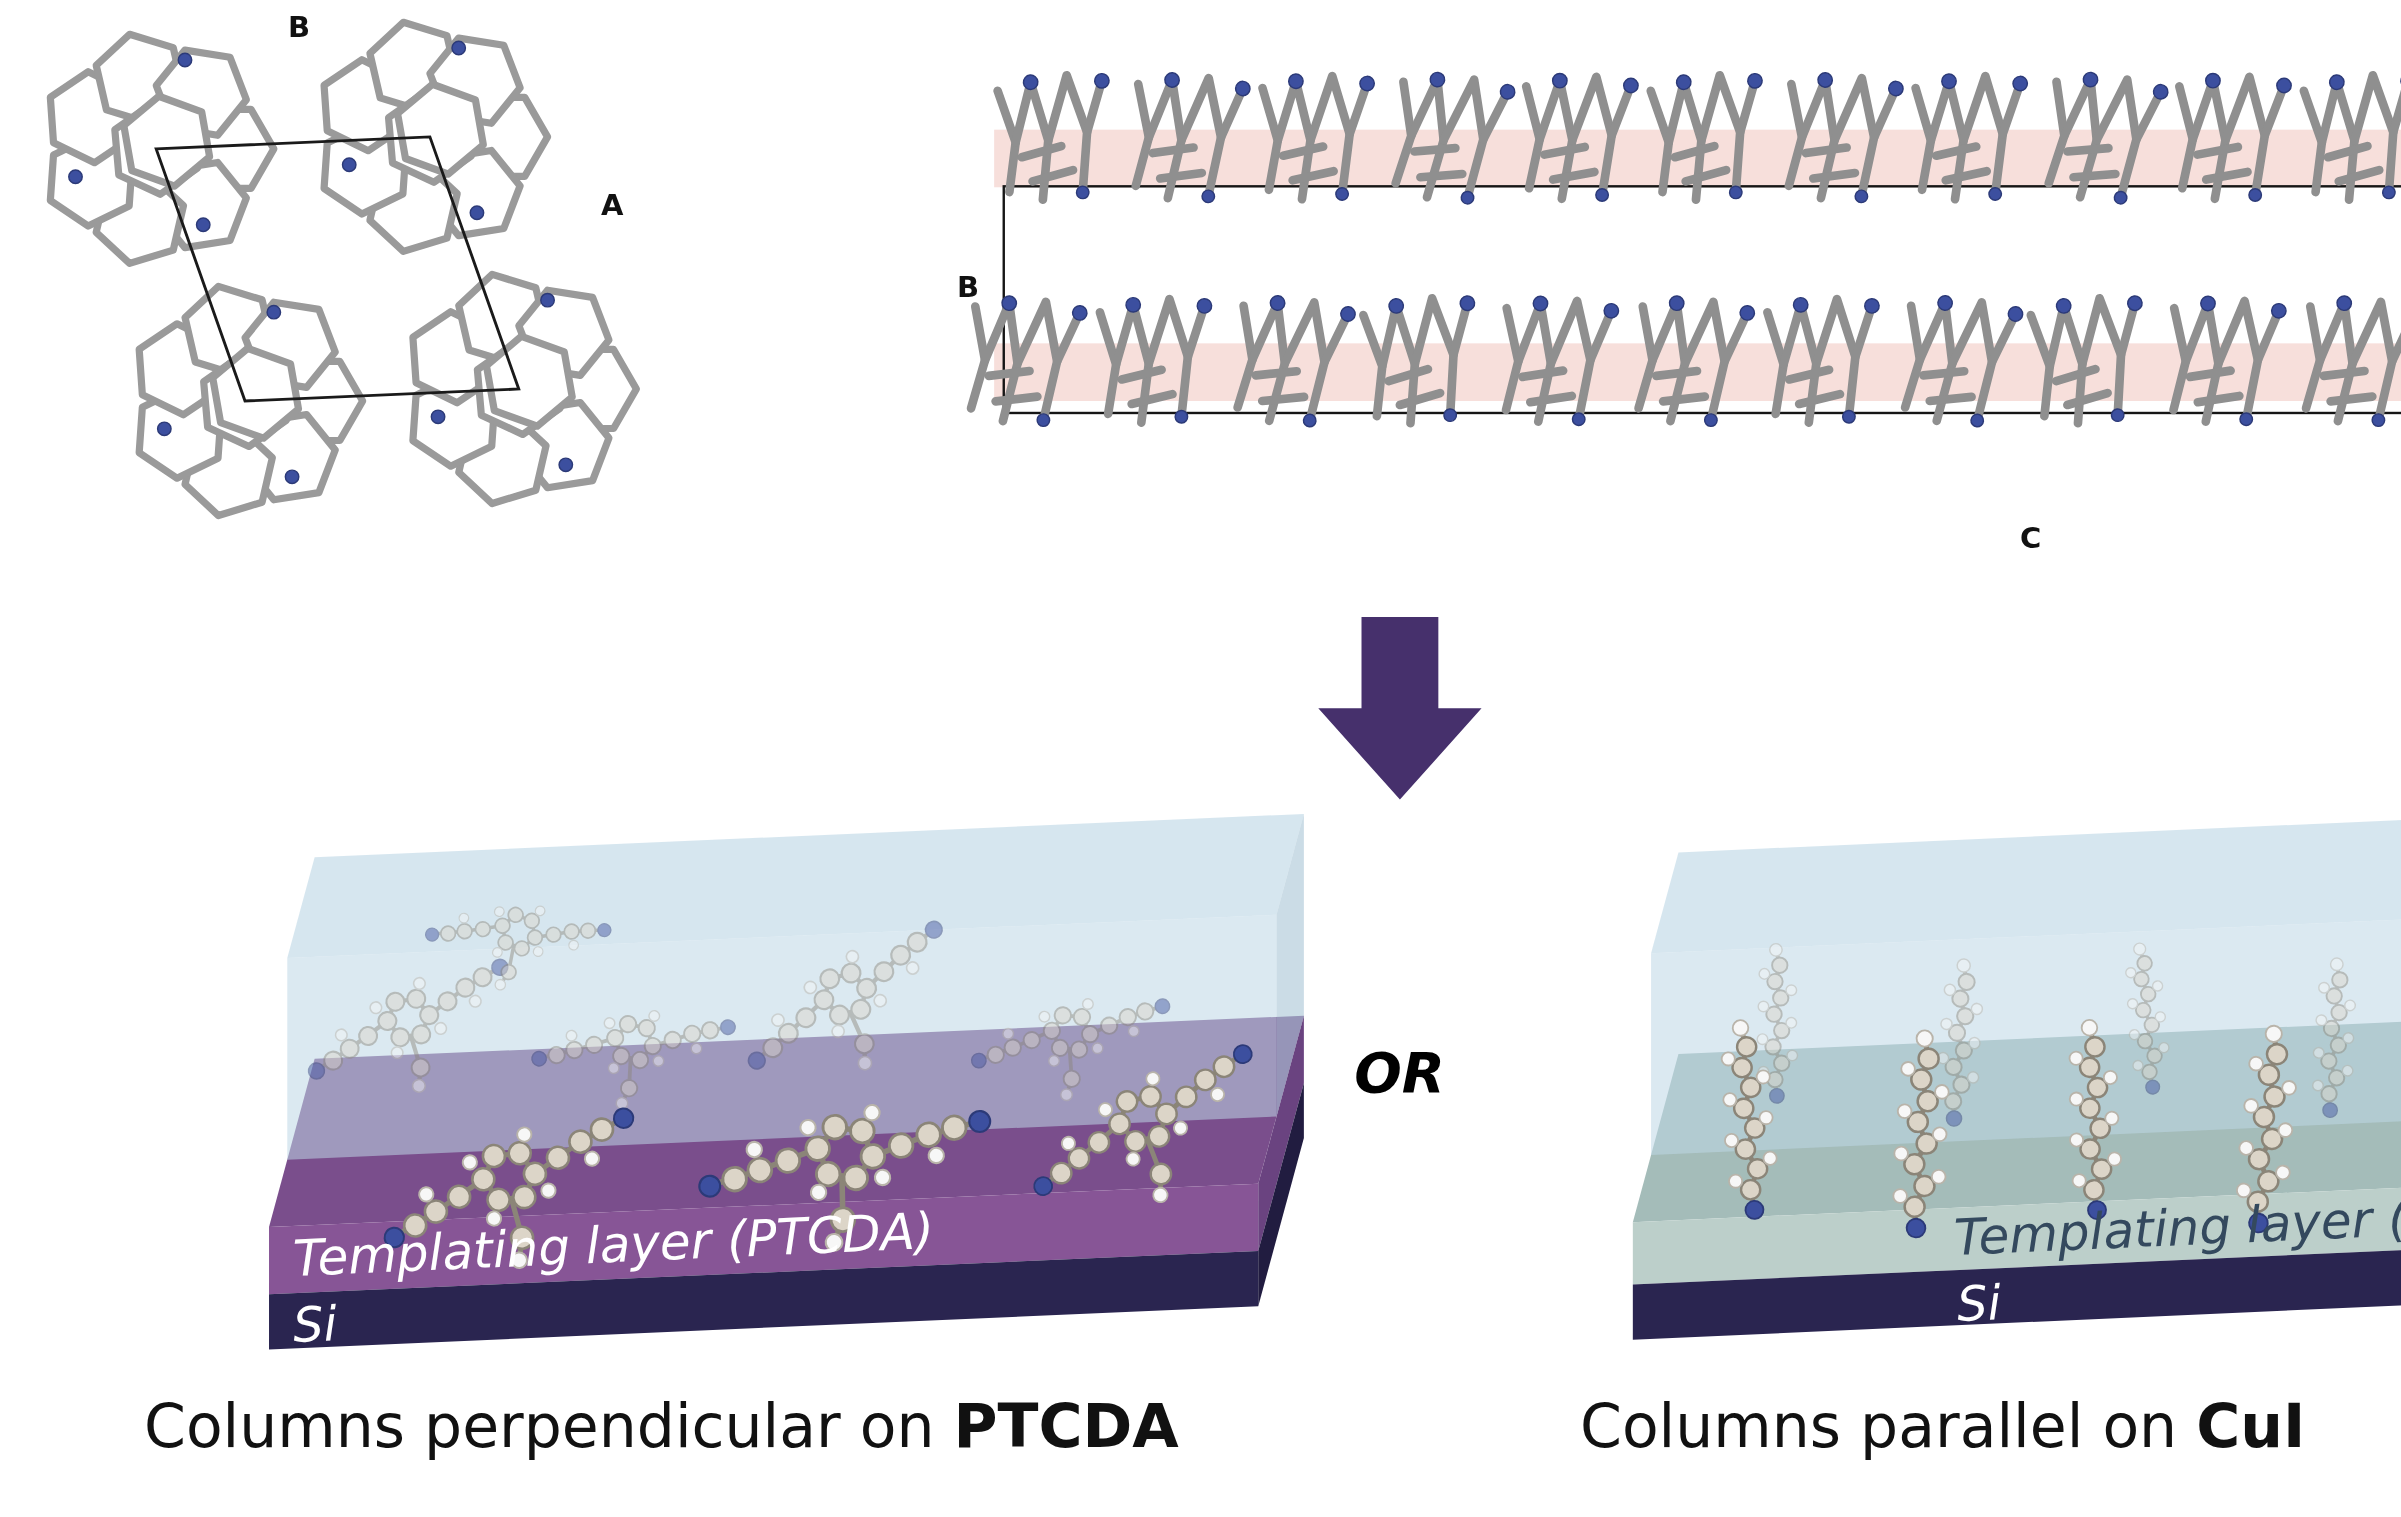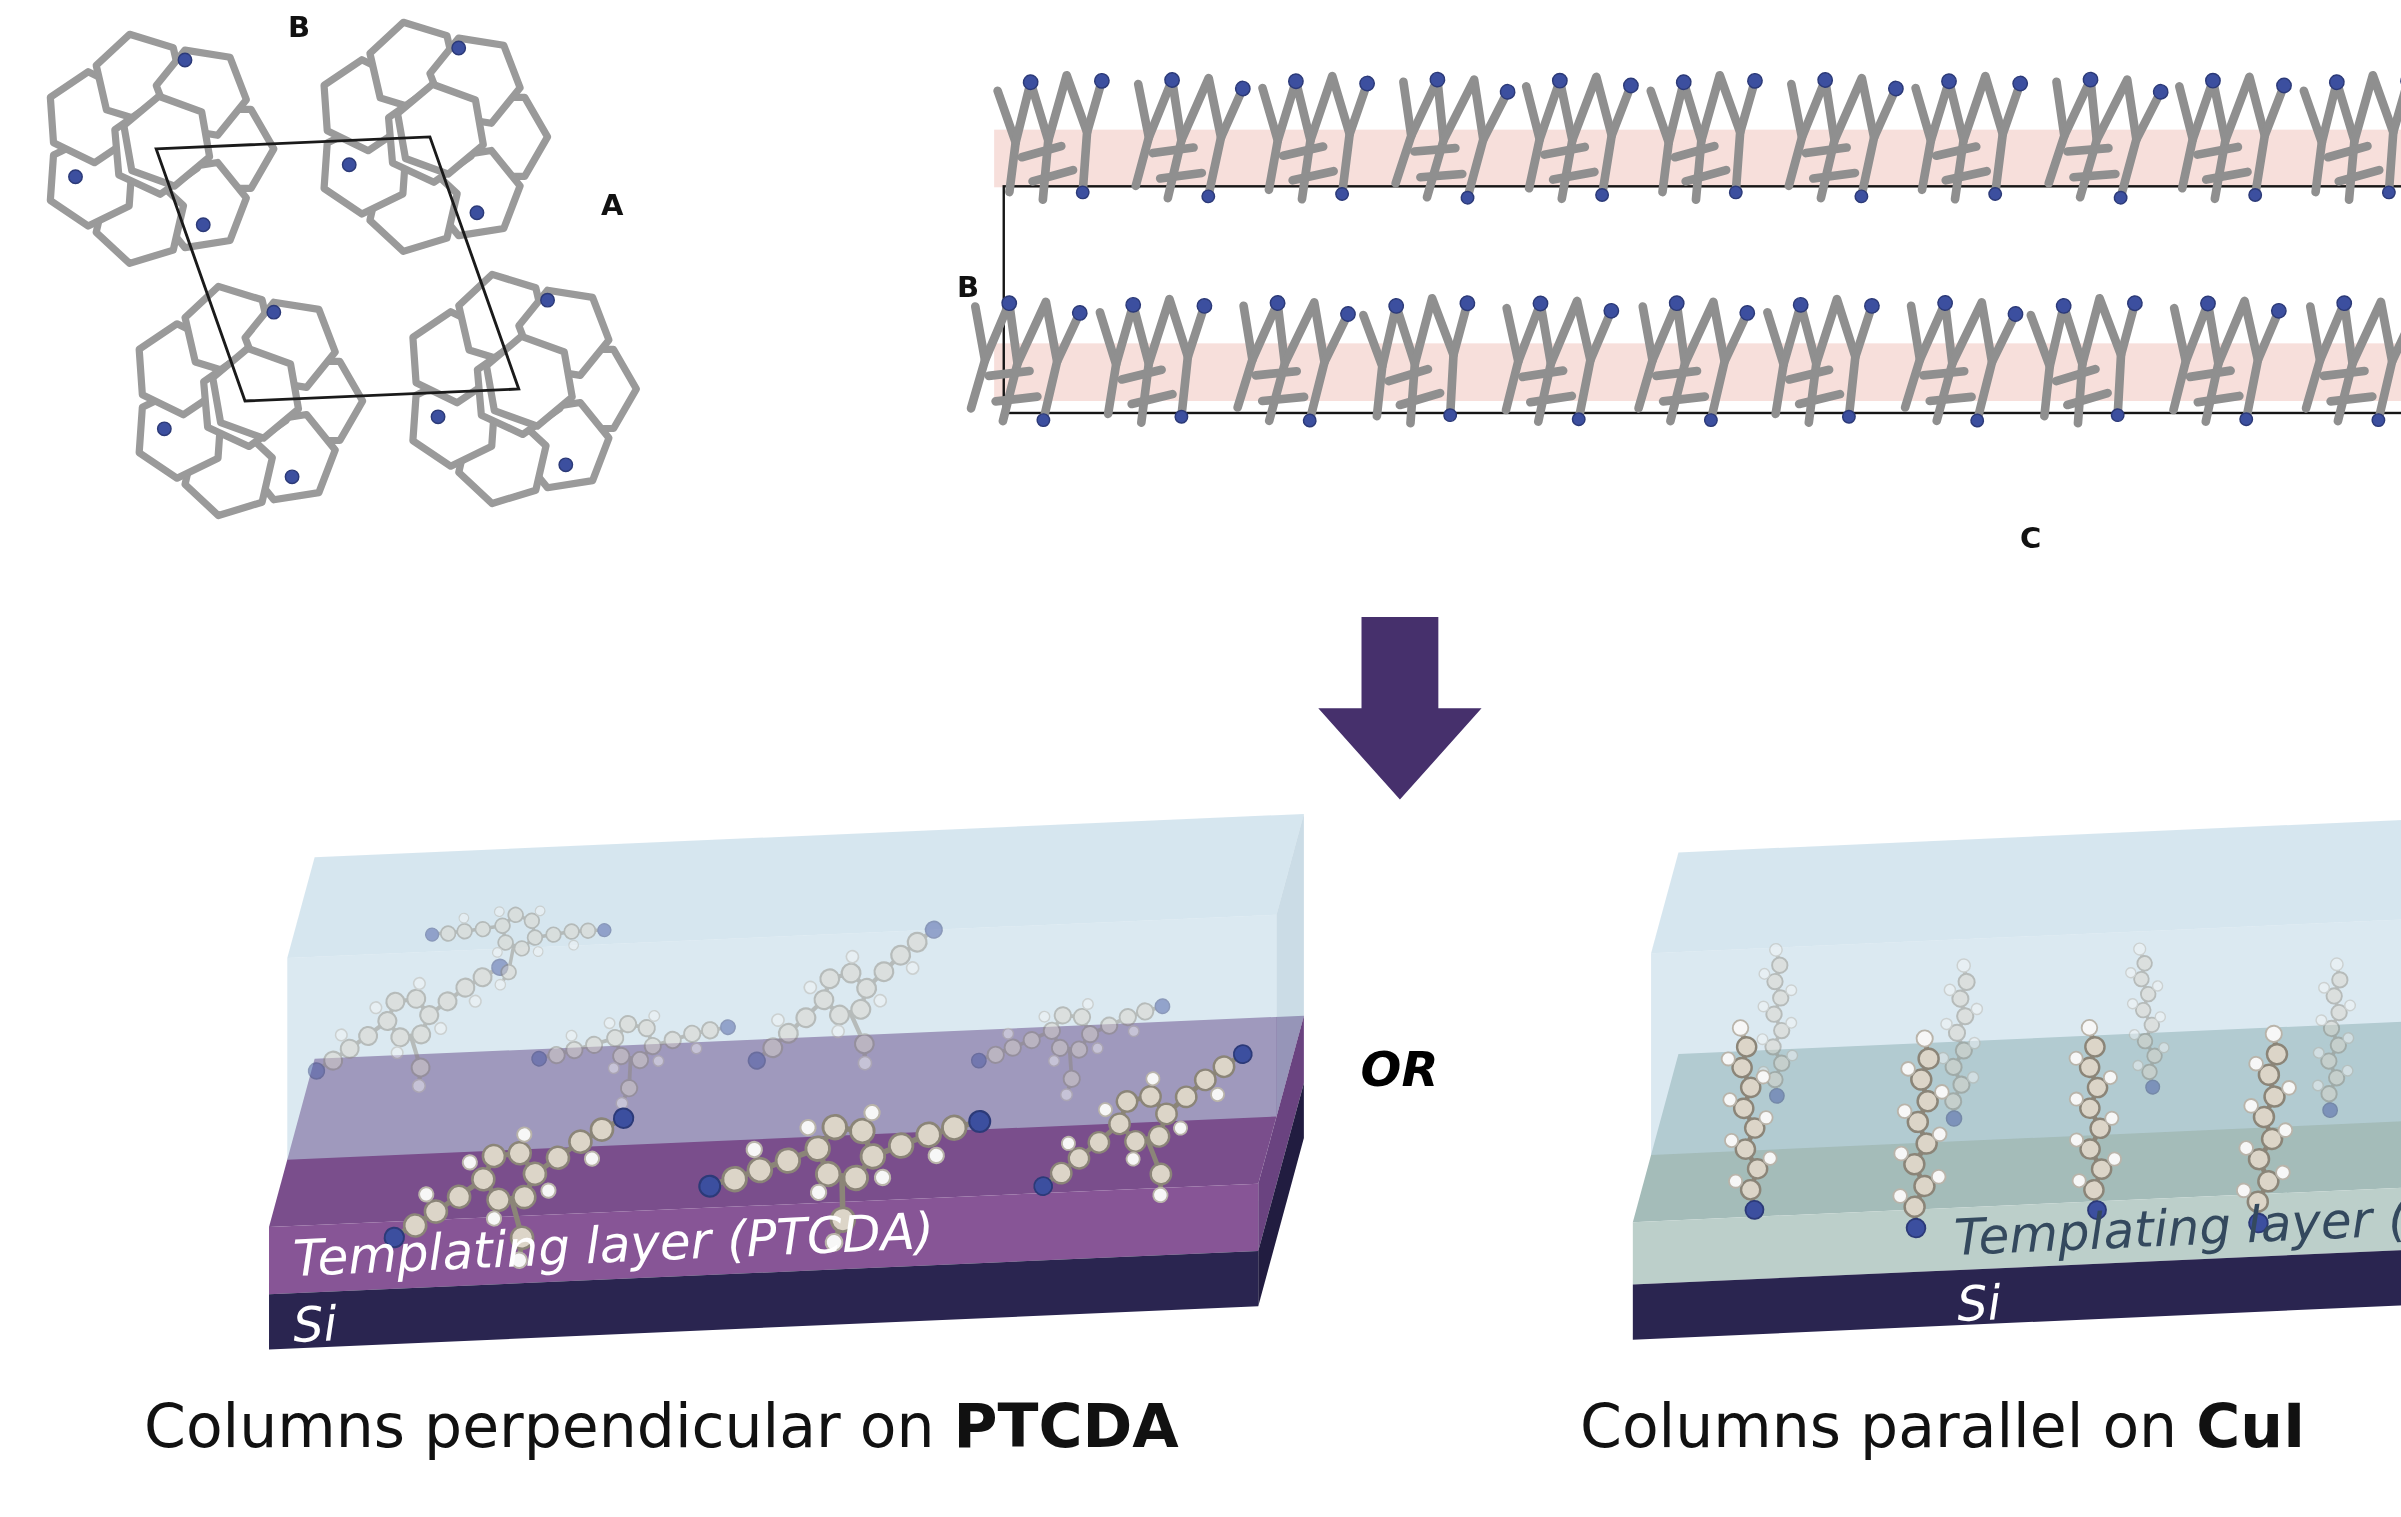--- a/index.html
+++ b/index.html
@@ -15,21 +15,21 @@
   .zigbond{stroke:#8f8f8f;stroke-width:18;fill:none;stroke-linecap:round;stroke-linejoin:round}
   .bond{stroke:#8b8578;stroke-width:8;fill:none;stroke-linecap:round;stroke-linejoin:round}
   .atom-c{fill:#dcd5c8;stroke:#8b8578;stroke-width:4}
   .atom-h{fill:#f7f7f7;stroke:#b9b4aa;stroke-width:3}
   .atom-n{fill:#3c4f9f;stroke:#2c3a78;stroke-width:3}
   .ghost{opacity:.45}
 
   
   .axis-label{position:absolute;font-weight:700;font-size:29px;color:#111;line-height:1}
   .or-label{position:absolute;left:1330px;top:1045px;width:139px;text-align:center;
-            font-style:italic;font-weight:700;font-size:48px;color:#000;line-height:1}
+            font-style:italic;font-weight:700;font-size:56px;color:#000;line-height:1}
   .slab-label{position:absolute;font-style:italic;line-height:1.05;white-space:nowrap;
               transform:rotate(-2.5deg);transform-origin:left top}
   .slab-label.ptcda{left:292px;top:1233px;font-size:50px;color:#ffffff}
   .slab-label.si-left{left:292px;top:1300px;font-size:48px;color:#ffffff}
   .slab-label.cui{left:1953px;top:1212px;font-size:50px;color:#34495e}
   .slab-label.si-right{left:1956px;top:1279px;font-size:48px;color:#ffffff}
   .caption{position:absolute;top:1393px;font-size:60px;color:#111;
            text-align:left;white-space:nowrap;line-height:1.1}
   .caption b{font-weight:700}
   .caption.left{left:144px;width:1258px}

